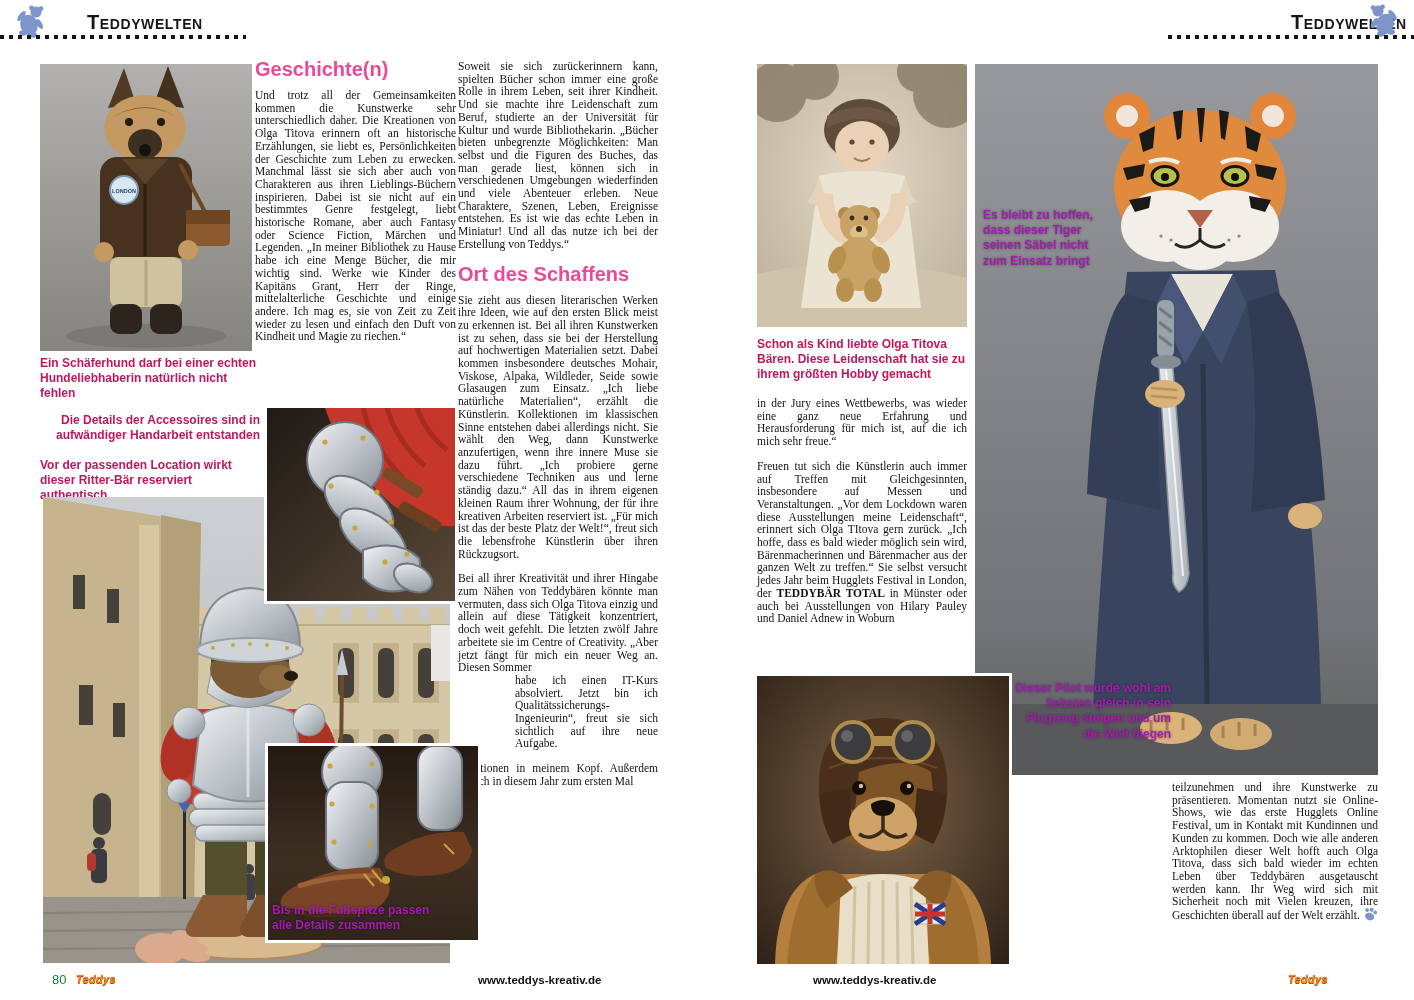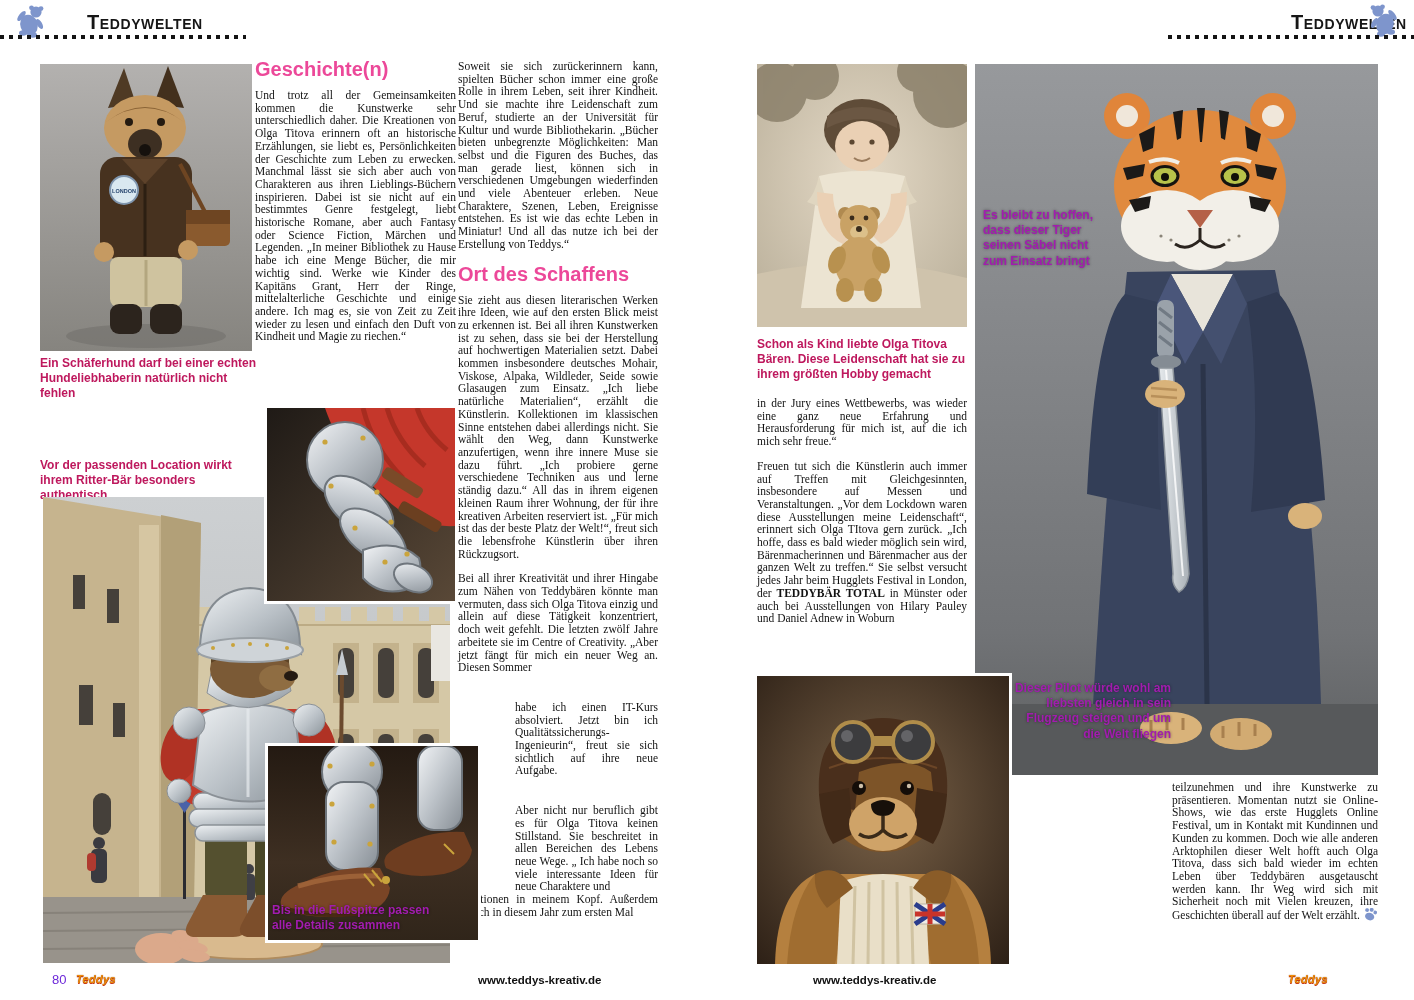--- a/index.html
+++ b/index.html
@@ -9,37 +9,37 @@
   
   .mast-title{font:700 20px "Liberation Sans",sans-serif;font-variant:small-caps;
               letter-spacing:.6px;color:#161616;white-space:nowrap;margin-left:39px;}
   .dotline{position:absolute;height:4px;
            background:repeating-linear-gradient(90deg,#141414 0 4px,transparent 4px 9px);}
   
   .body-text{font:11.5px/12.7px "Liberation Serif","DejaVu Serif",serif;color:#121212;
              text-align:justify;}
   .body-text p{margin:0 0 12px 0;}
   .body-text p.tight{margin-bottom:0;}
-  .body-text p.indent{margin-left:57px;margin-top:27px;}
+  .body-text p.indent{margin-left:57px;}
   .col-heading{font:700 20px/22px "Liberation Sans",sans-serif;color:#ec4899;margin:0 0 9px 0;}
   .col-heading.mid{margin-top:7px;}
   .bold-inline{font-weight:700;}
   
   .caption{font:700 12px/14.8px "Liberation Sans",sans-serif;color:#be185d;}
   .caption.right{text-align:right;}
   .overlay-caption{position:absolute;font:700 12px/15.2px "Liberation Sans",sans-serif;
                    color:#a21caf;text-shadow:0 0 3px rgba(0,0,0,.45);z-index:4;}
   .overlay-caption.right{text-align:right;}
   
   .photo{position:absolute;overflow:hidden;background:#888;}
   .photo svg{display:block;width:100%;height:100%;}
   .photo.bordered{border:3px solid #fff;}
   .z1{z-index:1}.z2{z-index:2}
   
-  .pagenum{font:400 13px "Liberation Sans",sans-serif;color:#6d28d9;}
+  .pagenum{font:400 13px "Liberation Sans",sans-serif;color:#15803d;}
   .footer-url{font:700 11.5px "Liberation Sans",sans-serif;color:#101010;margin-left:33px;}
   .logo{font:italic 800 11px "Liberation Sans",sans-serif;color:#ef8d0a;
         text-shadow:0 0 1px #7a2d05,0 1px 0 #cf3a1a;letter-spacing:.3px;white-space:nowrap;}
   .paw{display:inline-block;vertical-align:-2px;margin-left:3px;}
 </style>
 </head>
 <body>
 
 <div id="spread">
 
@@ -114,21 +114,22 @@
 
       <rect x="70" y="193" width="72" height="50" rx="8" fill="#cfc39f"></rect>
       <line x1="106" y1="196" x2="106" y2="242" stroke="#b3a67f" stroke-width="3"></line>
 
       <rect x="70" y="240" width="32" height="30" rx="9" fill="#2c241d"></rect>
       <rect x="110" y="240" width="32" height="30" rx="9" fill="#2c241d"></rect>
     </svg>
   </div>
 
   <div class="abs caption" style="left:40px;top:356px;width:218px;">Ein Schäferhund darf bei einer echten Hundeliebhaberin natürlich nicht fehlen</div>
-  <div class="abs caption" style="left:40px;top:458px;width:218px;">Vor der passenden Location wirkt ihrem Ritter-Bär besonders authentisch</div>
+  <div class="abs caption right" style="left:38px;top:413px;width:222px;">Die Details der Accessoires sind in aufwändiger Handarbeit entstanden</div>
+  <div class="abs caption" style="left:40px;top:458px;width:218px;">Vor der passenden Location wirkt dieser Ritter-Bär reserviert authentisch</div>
 
   <div class="photo z1" style="left:43px;top:497px;width:407px;height:466px;">
     <svg viewBox="0 0 407 466">
       <defs>
         <linearGradient id="steel1" x1="0" y1="0" x2="1" y2="1">
           <stop offset="0" stop-color="#eef1f3"></stop>
             <stop offset=".55" stop-color="#b9c0c6"></stop>
             <stop offset="1" stop-color="#8b939a"></stop>
         </linearGradient>
         <linearGradient id="sky1" x1="0" y1="0" x2="0" y2="1">
@@ -367,21 +368,20 @@
     <h2 class="col-heading">Geschichte(n)</h2>
     <p>Und trotz all der Gemeinsamkeiten kommen die Kunstwerke sehr unterschiedlich daher. Die Kreationen von Olga Titova erinnern oft an historische Erzählungen, sie liebt es, Persönlichkeiten der Geschichte zum Leben zu erwecken. Manchmal lässt sie sich aber auch von Charakteren aus ihren Lieblings-Büchern inspirieren. Dabei ist sie nicht auf ein bestimmtes Genre festgelegt, liebt historische Romane, aber auch Fantasy oder Science Fiction, Märchen und Legenden. „In meiner Bibliothek zu Hause habe ich eine Menge Bücher, die mir wichtig sind. Werke wie Kinder des Kapitäns Grant, Herr der Ringe, mittelalterliche Geschichte und einige andere. Ich mag es, sie von Zeit zu Zeit wieder zu lesen und einfach den Duft von Kindheit und Magie zu riechen.“</p>
   </div>
 
   <div class="abs body-text" style="left:458px;top:60px;width:200px;">
     <p>Soweit sie sich zurückerinnern kann, spielten Bücher schon immer eine große Rolle in ihrem Leben, seit ihrer Kindheit. Und sie machte ihre Leidenschaft zum Beruf, studierte an der Universität für Kultur und wurde Bibliothekarin. „Bücher bieten unbegrenzte Möglichkeiten: Man selbst und die Figuren des Buches, das man gerade liest, können sich in verschiedenen Umgebungen wiederfinden und viele Abenteuer erleben. Neue Charaktere, Szenen, Leben, Ereignisse entstehen. Es ist wie das echte Leben in Miniatur! Und all das nutze ich bei der Erstellung von Teddys.“</p>
     <h2 class="col-heading mid">Ort des Schaffens</h2>
     <p>Sie zieht aus diesen literarischen Werken ihre Ideen, wie auf den ersten Blick meist zu erkennen ist. Bei all ihren Kunstwerken ist zu sehen, dass sie bei der Herstellung auf hochwertigen Materialien setzt. Dabei kommen insbesondere deutsches Mohair, Viskose, Alpaka, Wildleder, Seide sowie Glasaugen zum Einsatz. „Ich liebe natürliche Materialien“, erzählt die Künstlerin. Kollektionen im klassischen Sinne entstehen dabei allerdings nicht. Sie wählt den Weg, dann Kunstwerke anzufertigen, wenn ihre innere Muse sie dazu führt. „Ich probiere gerne verschiedene Techniken aus und lerne ständig dazu.“ All das in ihrem eigenen kleinen Raum ihrer Wohnung, der für ihre kreativen Arbeiten reserviert ist. „Für mich ist das der beste Platz der Welt!“, freut sich die lebensfrohe Künstlerin über ihren Rückzugsort.</p>
     <p class="tight">Bei all ihrer Kreativität und ihrer Hingabe zum Nähen von Teddybären könnte man vermuten, dass sich Olga Titova einzig und allein auf diese Tätigkeit konzentriert, doch weit gefehlt. Die letzten zwölf Jahre arbeitete sie im Centre of Creativity. „Aber jetzt fängt für mich ein neuer Weg an. Diesen Sommer</p>
     <p class="indent">habe ich einen IT-Kurs absolviert. Jetzt bin ich Qualitätssicherungs-Ingenieurin“, freut sie sich sichtlich auf ihre neue Aufgabe.</p>
-    <p class="tight indent">Aber nicht nur beruflich gibt es für Olga Titova keinen Stillstand. Sie beschreitet in allen Bereichen des Lebens neue Wege. „ Ich habe noch so viele interessante Ideen für neue Charaktere und</p>
     <p class="tight">Kreationen in meinem Kopf. Außerdem bin ich in diesem Jahr zum ersten Mal</p>
   </div>
 
   <div class="photo" style="left:757px;top:64px;width:210px;height:263px;">
     <svg viewBox="0 0 210 263">
       <defs>
         <radialGradient id="sep" cx=".5" cy=".42" r=".85">
           <stop offset="0" stop-color="#e4d9c6"></stop>
             <stop offset="1" stop-color="#b2a892"></stop>
         </radialGradient>

